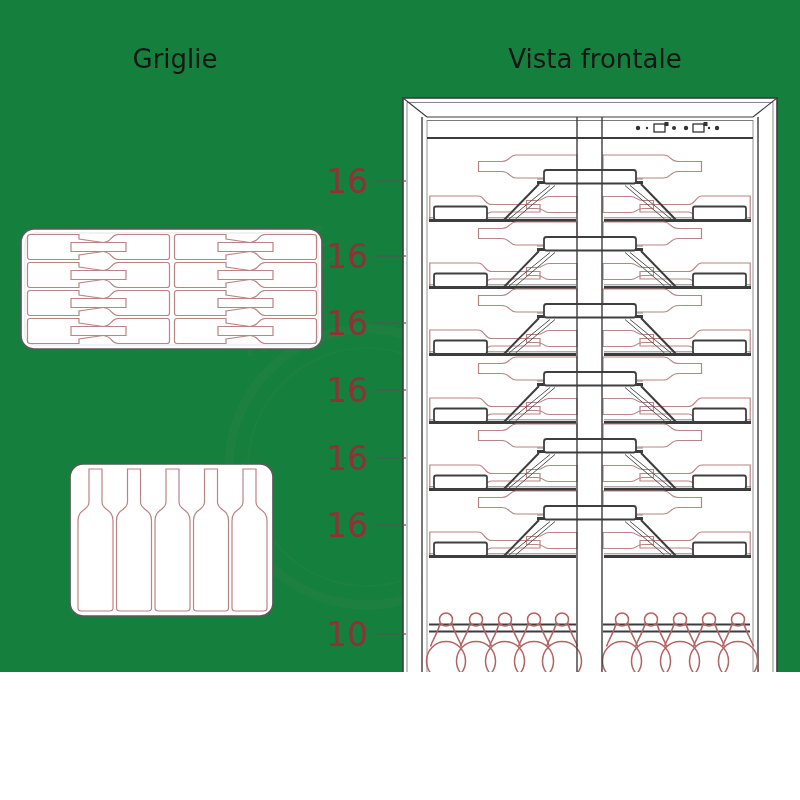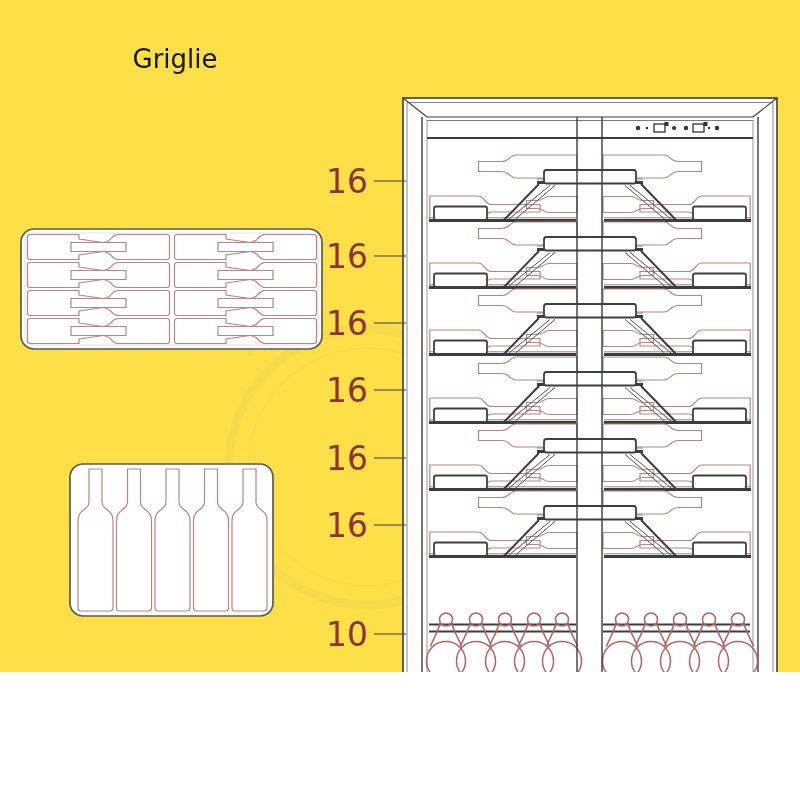--- a/index.html
+++ b/index.html
@@ -1,17 +1,17 @@
 <!DOCTYPE html>
 <html><head>
 <meta charset="utf-8">
 <style>
   html,body{margin:0;padding:0;background:#fff;}
   .canvas{
-    position:relative;width:800px;height:672px;background:#fde047;overflow:hidden;
+    position:relative;width:800px;height:672px;background:#15803d;overflow:hidden;
     font-family:"DejaVu Sans","Liberation Sans",sans-serif;
   }
   .title{
     position:absolute;transform:translateX(-50%);
     font-size:26px;color:#161616;letter-spacing:0px;white-space:nowrap;
   }
   .title-left{left:175px;top:44px;}
   .title-right{left:595px;top:44px;}
   svg{position:absolute;left:0;top:0;}
   .cap-label{
@@ -24,20 +24,21 @@
   .red{stroke:#bb8484;fill:none;stroke-width:1.2;}
   .red2{stroke:#b26363;fill:none;stroke-width:1.5;}
   .plate{stroke:#3f3f3f;fill:#ffffff;stroke-width:1.8;}
 </style>
 </head>
 <body>
 
 <div class="canvas">
 
   <div class="title title-left">Griglie</div>
+  <div class="title title-right">Vista frontale</div>
 
   <svg width="800" height="800" viewBox="0 0 800 800">
     <defs>
 
       <g id="shelf-unit">
 
         <path class="red" d="M0.8,-26 H49 C56,-26 55,-17.5 63,-17.5 H111 V-10 H63 C55,-10 56,-0.8 49,-0.8 H0.8 Z"></path>
         <path class="red" d="M148,-67 H87 C80,-67 81,-60.5 73,-60.5 H49.5 V-50.5 H73 C81,-50.5 80,-44 87,-44 H148 Z"></path>
         <path class="red" d="M148,-25.5 H120 C114,-25.5 115,-21.5 108,-21.5 H97.5 V-13.5 H108 C115,-13.5 114,-9.5 120,-9.5 H148 Z"></path>
 

